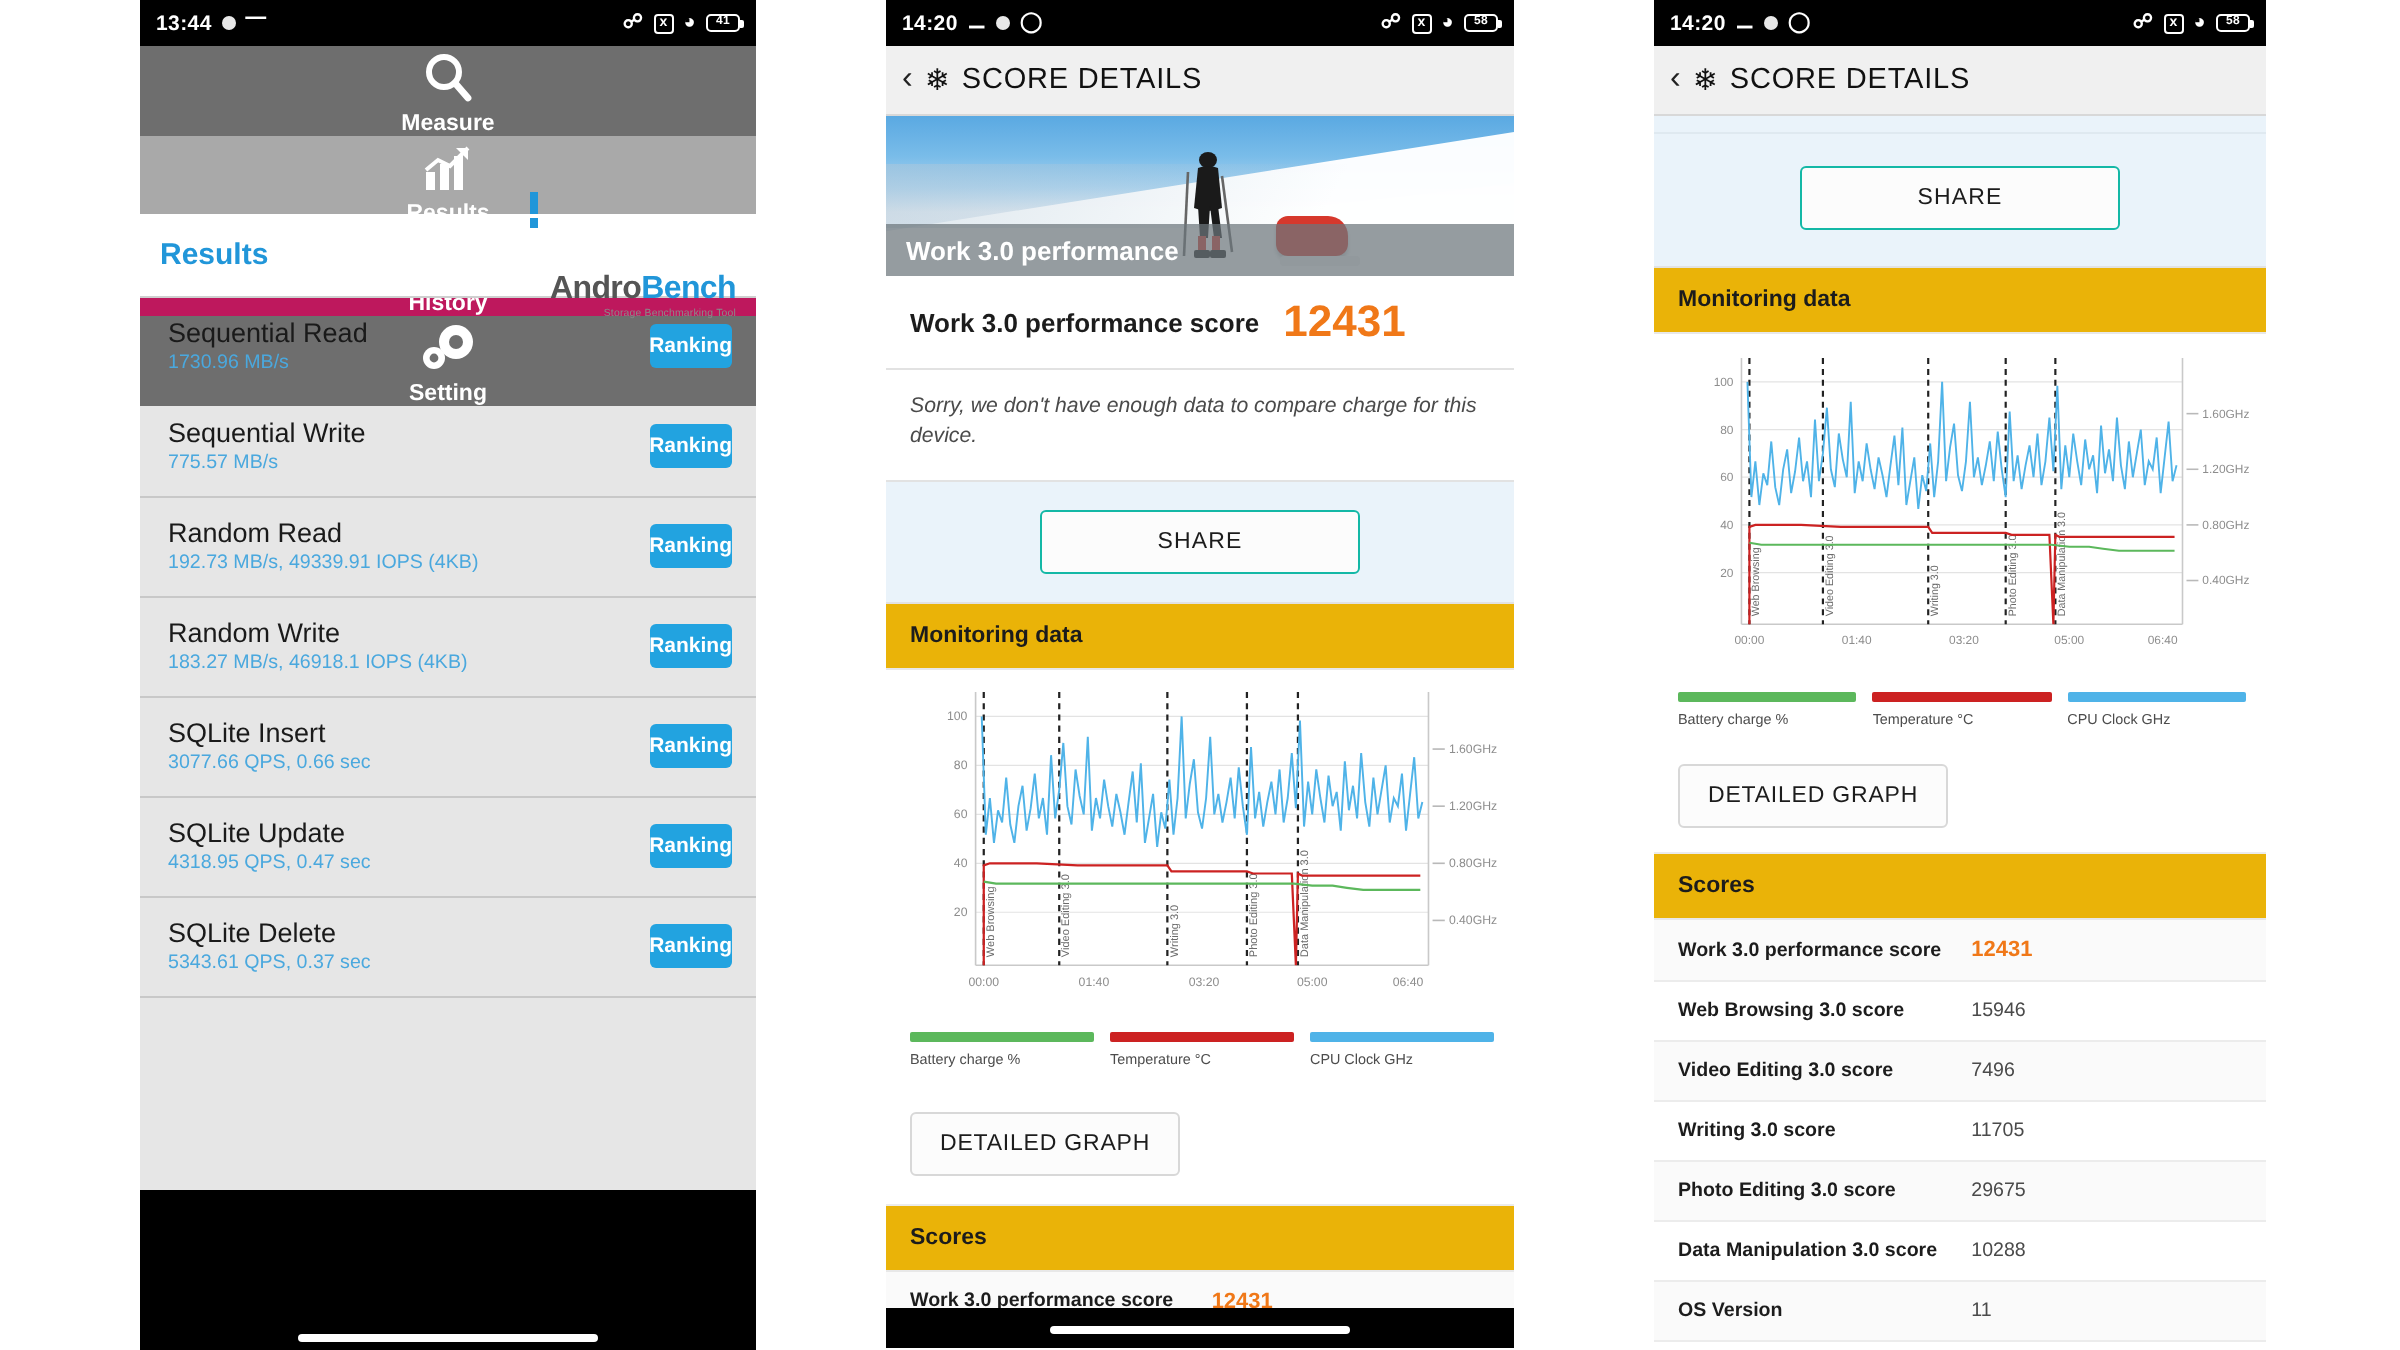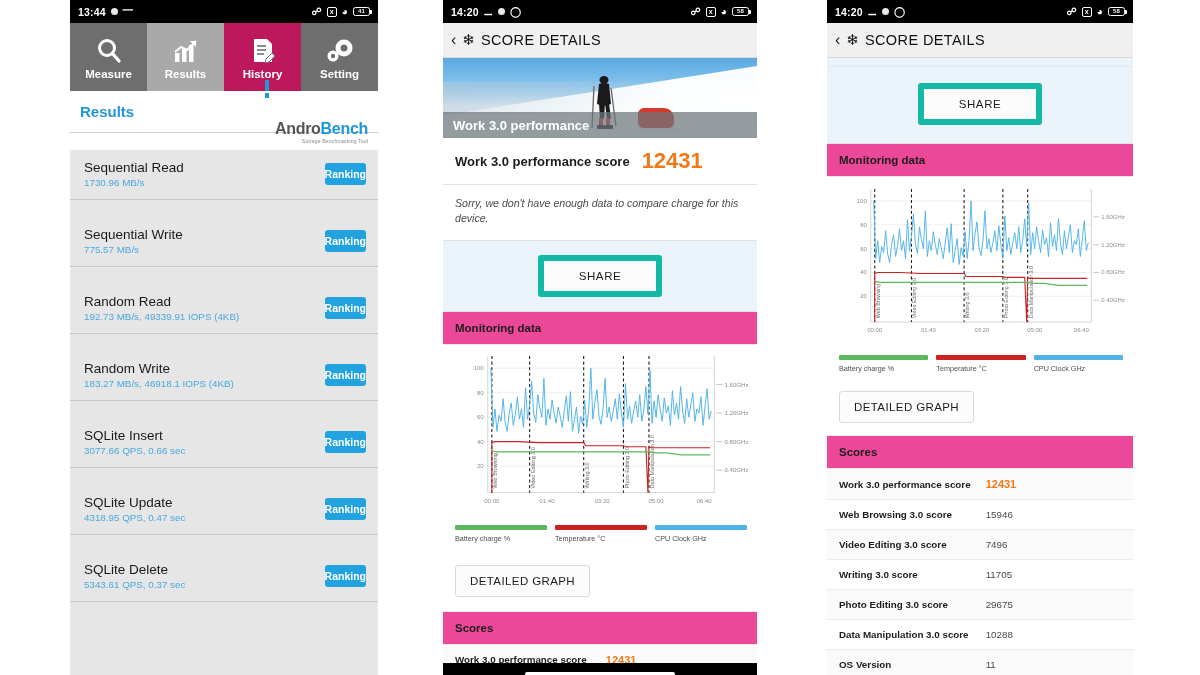--- a/index.html
+++ b/index.html
@@ -31,21 +31,21 @@
     position:relative; display:inline-block;
     font-size:6px; color:#fff; text-align:center; line-height:7px; font-weight:bold;
   }
   .battery:after{content:"";position:absolute;right:-3px;top:2.3px;width:2px;height:4px;background:#fff;border-radius:0 1px 1px 0;}
   .xbox {
     width:10px;height:10px;border:1.2px solid #fff;border-radius:2px;
     font-size:7px;line-height:8px;text-align:center;display:inline-block;font-weight:bold;
   }
 
   
-  .tabbar { display:flex; height:68px; }
+  .tabbar { display:flex; height:84px;flex-direction:column; }
   .tab { flex:1; display:flex; flex-direction:column; align-items:center;
          justify-content:center; color:#fff; gap:3px; cursor:pointer; }
   .tab .tlabel { font-size:11.5px; font-weight:bold; }
   .tab-measure { background:#6e6e6e; }
   .tab-results { background:#a9a9a9; }
   .tab-history { background:#be185d; }
   .tab-setting { background:#6e6e6e; }
   .tabicon { height:30px; display:flex; align-items:flex-end; justify-content:center; }
   .tabicon svg { display:block; }
 
@@ -60,21 +60,21 @@
   .brand-txt { line-height:1;margin-top:42px; }
   .brand-main { font-size:16px; font-weight:bold; letter-spacing:-.3px; }
   .brand-andro { color:#555; }
   .brand-bench { color:#2196d9; }
   .brand-sub { font-size:5.2px; color:#8a8a8a; letter-spacing:.1px; text-align:right; margin-top:1.5px;}
 
   
   .res-list { background:#e6e6e6; }
   .res-row {
     background:#e6e6e6; border-bottom:1px solid #c8c8c8;
-    padding:8px 12px 9px 14px; display:flex; align-items:center; min-height:50px;margin-top:17px;
+    padding:8px 12px 9px 14px; display:flex; align-items:center; min-height:50px;
   }
   .res-row .rtxt { flex:1; }
   .rname { font-size:13.5px; color:#1a1a1a; margin-bottom:2px; }
   .rval  { font-size:9.8px; color:#4aa8de; }
   .rank-btn {
     background:#22a3e0; color:#fff; font-size:10.5px; font-weight:bold;
     padding:5px 0; border-radius:3px; border:none; cursor:pointer;
   }
   .res-filler { background:#e6e6e6; }
   .blackpad { background:#000; position:relative; }
@@ -116,25 +116,25 @@
     background:#fff; display:flex; align-items:center; padding:10px 12px;
     border-bottom:1px solid #e2e2e2;
   }
   .score-head .lbl { font-size:13px; font-weight:bold; color:#1c1c1c; }
   .score-head .big { margin-left:12px; font-size:22px; font-weight:bold; color:#f07818; }
   .note { background:#fff; padding:11px 12px 13px; font-size:10.6px; font-style:italic;
           color:#4a4a4a; line-height:1.45; border-bottom:1px solid #e2e2e2; }
   .share-wrap { background:#eaf3fa; padding:14px 0; display:flex; justify-content:center;
                 border-bottom:1px solid #e2e2e2; }
   .share-btn {
-    width:124px; padding:9px 0; background:#fcfcfc; border:6px solid #14b8a6;
+    width:160px; padding:9px 0; background:#fcfcfc; border:1px solid #14b8a6;
     border-radius:3px; font-size:11.5px; letter-spacing:.6px; color:#1c1c1c;
     text-align:center; cursor:pointer;
   }
-  .sect-head { background:#ec4899; padding:10px 12px; font-size:11.5px; font-weight:bold;
+  .sect-head { background:#eab308; padding:10px 12px; font-size:11.5px; font-weight:bold;
                color:#1c1c1c; border-bottom:1px solid #e8e8e8; }
 
   
   .chartbox { background:#fff; padding:4px 4px 2px 4px; }
   .legend { display:flex; padding:2px 6px 8px 8px; gap:8px; }
   .legend .lg { flex:1; }
   .legend .bar { height:5px; border-radius:1px; }
   .legend .txt { font-size:7.2px; color:#4c4c4c; margin-top:4px; }
 
   .dgbtn-wrap { background:#fff; padding:12px 12px 14px; border-bottom:1px solid #ececec; }

